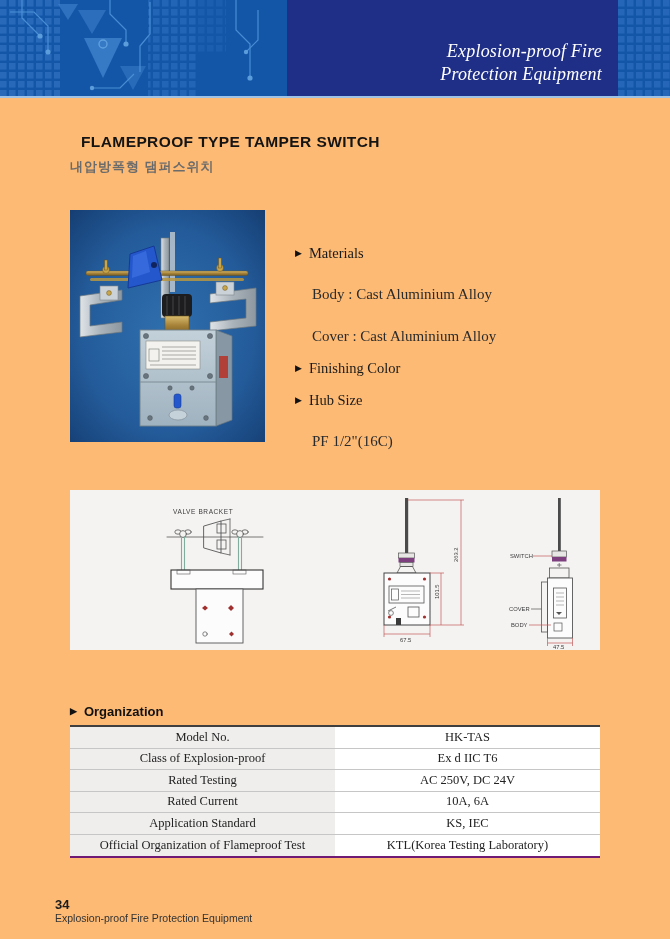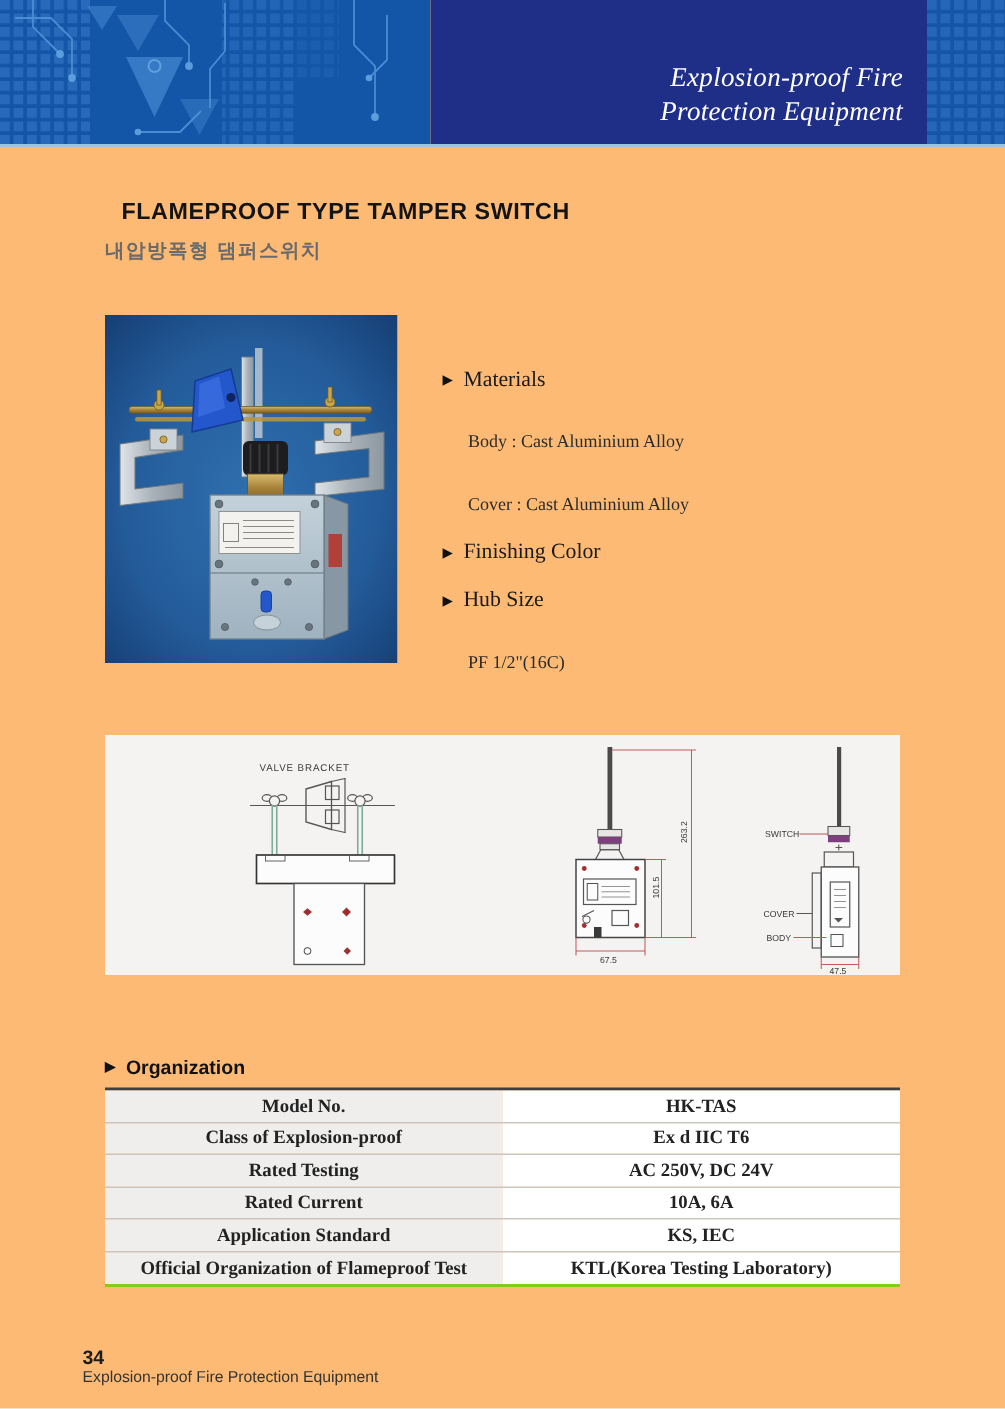--- a/index.html
+++ b/index.html
@@ -37,35 +37,35 @@
   
   .photo { position:absolute; left:70px; top:210px; width:195px; height:232px; }
 
   
   .features { position:absolute; left:295px; top:245px; width:300px; }
   .feature-group { margin-bottom:15px; }
   .feature-heading {
     display:flex; align-items:center; font-size:14.5px; color:#1a1a1a; margin-bottom:3px;
   }
   .bullet { font-size:9px; color:#111; margin-right:7px; line-height:1; }
-  .feature-line { font-size:12px; color:#2b2b2b; line-height:17.5px; padding-left:17px;margin-top:24px; }
+  .feature-line { font-size:15px; color:#2b2b2b; line-height:17.5px; padding-left:17px;margin-top:24px; }
 
   
   .drawings-panel {
     position:absolute; left:70px; top:490px; width:530px; height:160px; background:#f5f3f2;
   }
 
   
   .spec-heading {
     position:absolute; left:70px; top:704px; display:flex; align-items:center;
     font-family:"Liberation Sans", sans-serif; font-weight:bold; font-size:13px; color:#111;
   }
   .spec-table {
     position:absolute; left:70px; top:725px; width:530px;
-    border-top:2px solid #3f3f3f; border-bottom:2px solid #84cc16;font-weight:bold;
+    border-top:2px solid #3f3f3f; border-bottom:2px solid #701a75;
   }
   .spec-row { display:flex; height:21.5px; border-bottom:1px solid #c6c6c6; }
   .spec-row:last-child { border-bottom:none; }
   .spec-label {
     width:265px; background:#efeeed; display:flex; align-items:center; justify-content:center;
     font-size:12.5px; color:#222;
   }
   .spec-value {
     width:265px; background:#ffffff; display:flex; align-items:center; justify-content:center;
     font-size:12.5px; color:#222;

